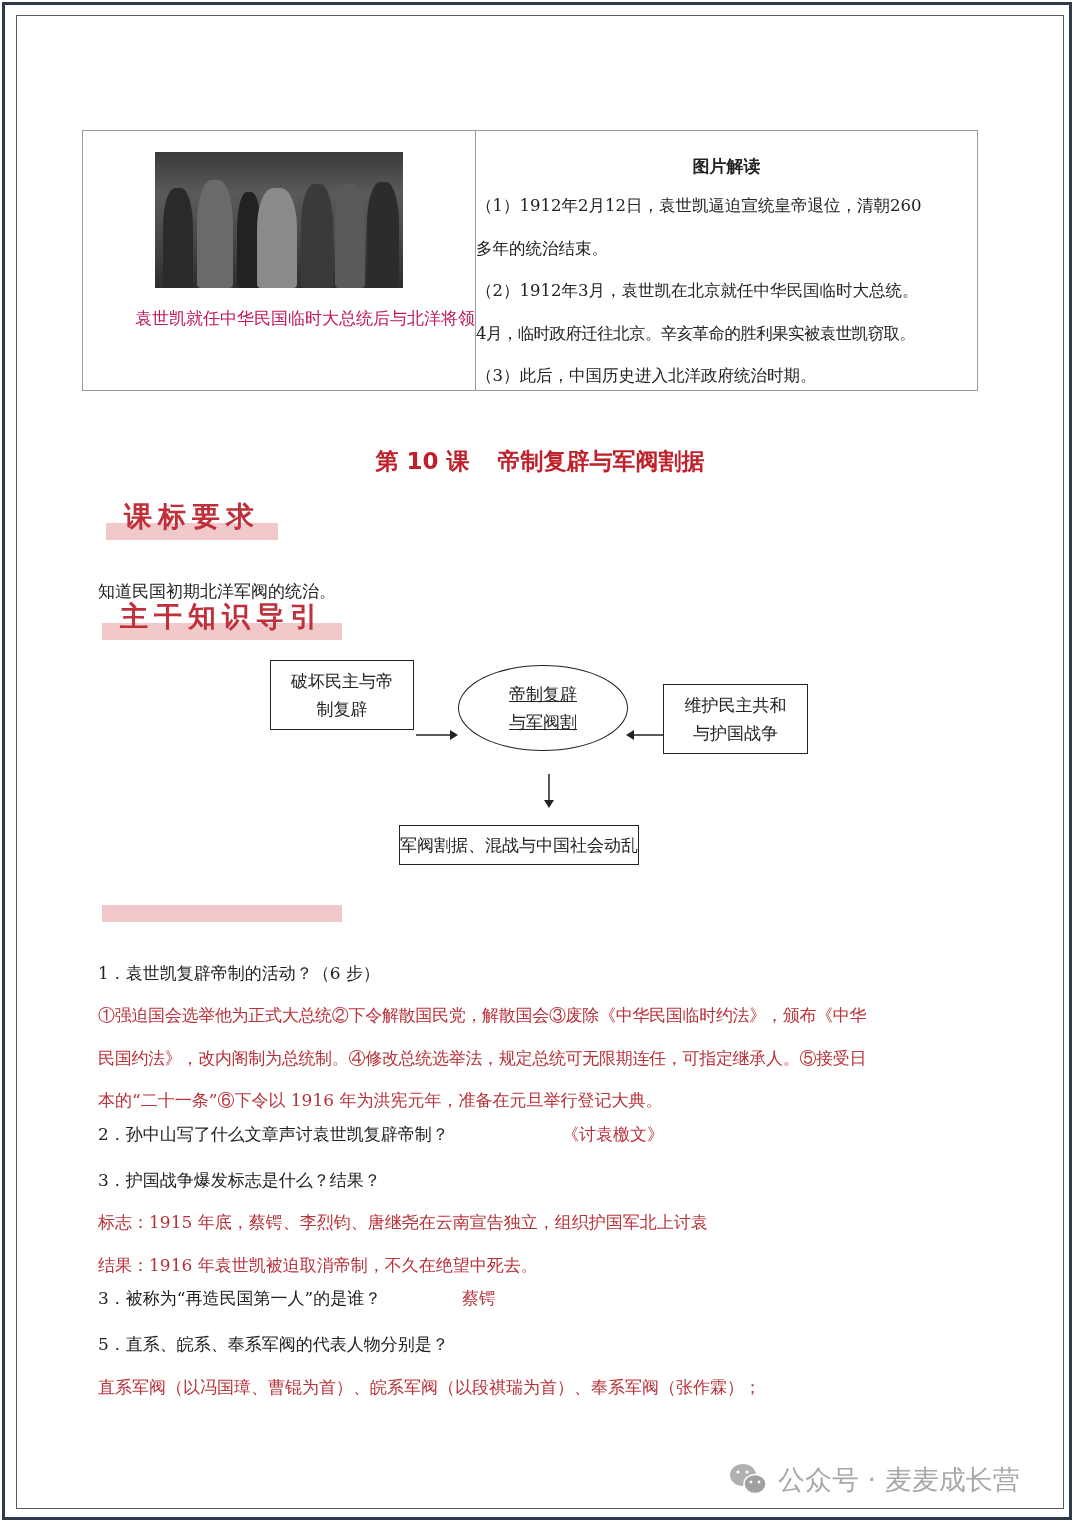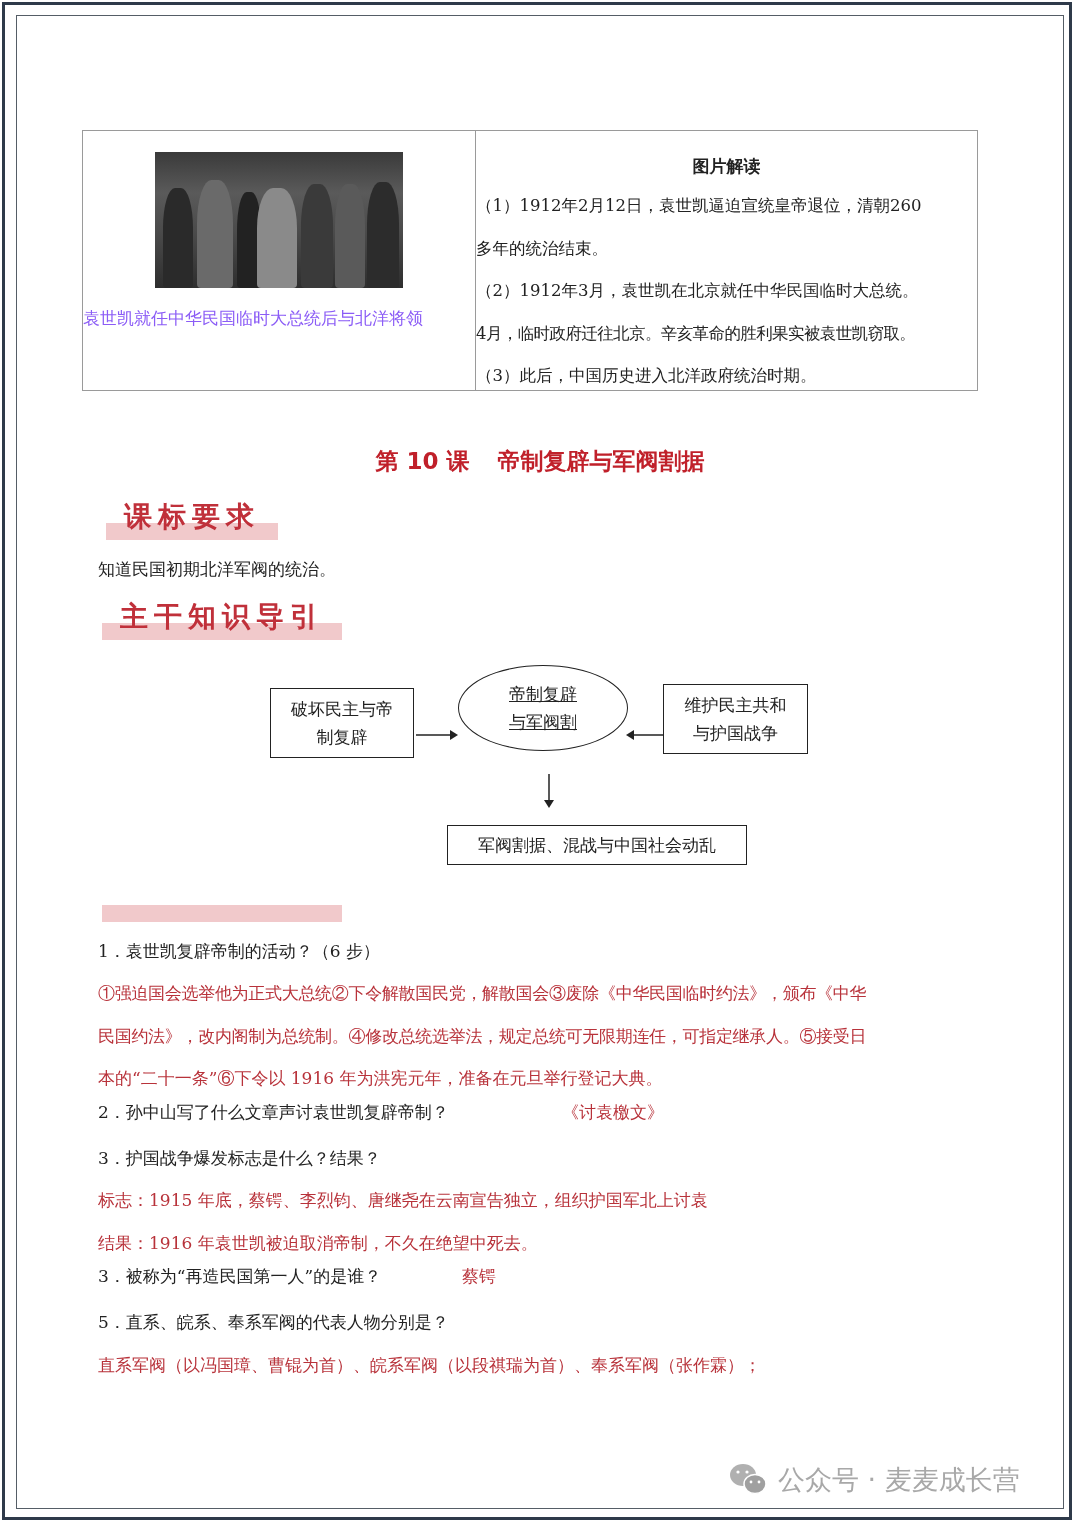--- a/index.html
+++ b/index.html
@@ -10,36 +10,36 @@
   .inner-frame { position: absolute; left: 16px; top: 15px; width: 1048px; height: 1494px;
                  border: 1.5px solid #555d66; box-sizing: border-box; }
 
   .figure-table { position: absolute; left: 82px; top: 130px; width: 896px; height: 261px;
                   border: 1.5px solid #9a9a9a; box-sizing: border-box; display: flex; }
   .fig-left { width: 392px; border-right: 1.5px solid #9a9a9a; position: relative; }
   .photo { position: absolute; left: 72px; top: 21px; width: 248px; height: 136px;
            background: linear-gradient(180deg, #3a3a3a 0%, #5a5a5a 30%, #4a4a4a 60%, #2e2e2e 100%);
            overflow: hidden; }
   .photo .person { position: absolute; bottom: 0; border-radius: 40% 40% 4px 4px; }
-  .caption { position: absolute; left: 0; top: 166px; width: 392px; text-align: left;
-             font-size: 17px; line-height: 42px; color: #8b5cf6; }
+  .caption { position: absolute; left: 0; top: 166px; width: 392px; text-align: right;
+             font-size: 17px; line-height: 42px; color: #be185d; }
   .fig-right { flex: 1; padding: 8px 0 0 0; position: relative; }
   .fig-title { text-align: center; font-size: 17px; font-weight: bold; font-family: "DejaVu Sans", sans-serif; margin-top: 16px; height: 30px; }
   .fig-lines { font-size: 16.5px; line-height: 42.5px; color: #222; white-space: nowrap; }
 
   .lesson-title { position: absolute; left: 0; width: 1080px; top: 446px; text-align: center;
                   font-family: "DejaVu Sans", sans-serif; font-weight: bold; font-size: 23px; color: #c0202a; }
   .lesson-title span { margin: 0 14px; }
 
   .section-badge { position: absolute; height: 40px; }
   .section-badge .bar { position: absolute; left: 0; bottom: 0; height: 17px; background: #f1c9cb; }
   .section-badge .txt { position: absolute; left: 18px; top: -2px; font-family: "DejaVu Sans", sans-serif;
                         font-weight: bold; font-size: 28px; color: #c0303a; letter-spacing: 6px; }
 
-  .plain { position: absolute; font-size: 17px; color: #222; white-space: nowrap; }
+  .plain { position: absolute; font-size: 17px; color: #222; white-space: nowrap; margin-top: 22px; }
   .red { color: #b8323a; }
 
   .diagram .box { position: absolute; border: 1.5px solid #222; box-sizing: border-box;
                   display: flex; align-items: center; justify-content: center; text-align: center;
                   font-size: 17px; line-height: 28px; background: #fff; }
   .diagram .ellipse { position: absolute; border: 1.5px solid #222; border-radius: 50%; box-sizing: border-box;
                       display: flex; align-items: center; justify-content: center; text-align: center;
                       font-size: 17px; line-height: 28px; }
   .arrow { position: absolute; }
 
@@ -89,39 +89,39 @@
   <div class="txt">课标要求</div>
 </div>
 <div class="plain" style="left:98px;top:558px;">知道民国初期北洋军阀的统治。</div>
 
 <div class="section-badge" style="left:102px;top:600px;width:240px;">
   <div class="bar" style="width:240px"></div>
   <div class="txt">主干知识导引</div>
 </div>
 
 <div class="diagram">
-  <div class="box" style="left:270px;top:688px;width:144px;height:70px;">
+  <div class="box" style="left:270px;top:660px;width:144px;height:70px;">
     <div>
         <div>破坏民主与帝</div>
         <div>制复辟</div>
       </div>
   </div>
   <div class="ellipse" style="left:458px;top:665px;width:170px;height:86px;text-decoration:underline;">
     <div>
         <div>帝制复辟</div>
         <div>与军阀割</div>
       </div>
   </div>
   <div class="box" style="left:663px;top:684px;width:145px;height:70px;">
     <div>
         <div>维护民主共和</div>
         <div>与护国战争</div>
       </div>
   </div>
-  <div class="box" style="left:399px;top:825px;width:300px;height:40px;margin-left:48px;">
+  <div class="box" style="left:399px;top:825px;width:240px;height:40px;">
     <div>军阀割据、混战与中国社会动乱</div>
   </div>
   <svg class="arrow" style="left:414px;top:728px" width="46" height="14">
     <line x1="2" y1="7" x2="36" y2="7" stroke="#222" stroke-width="1.5"></line>
     <polygon points="36,2 44,7 36,12" fill="#222"></polygon>
   </svg>
   <svg class="arrow" style="left:624px;top:728px" width="42" height="14">
     <line x1="10" y1="7" x2="40" y2="7" stroke="#222" stroke-width="1.5"></line>
     <polygon points="10,2 2,7 10,12" fill="#222"></polygon>
   </svg>

